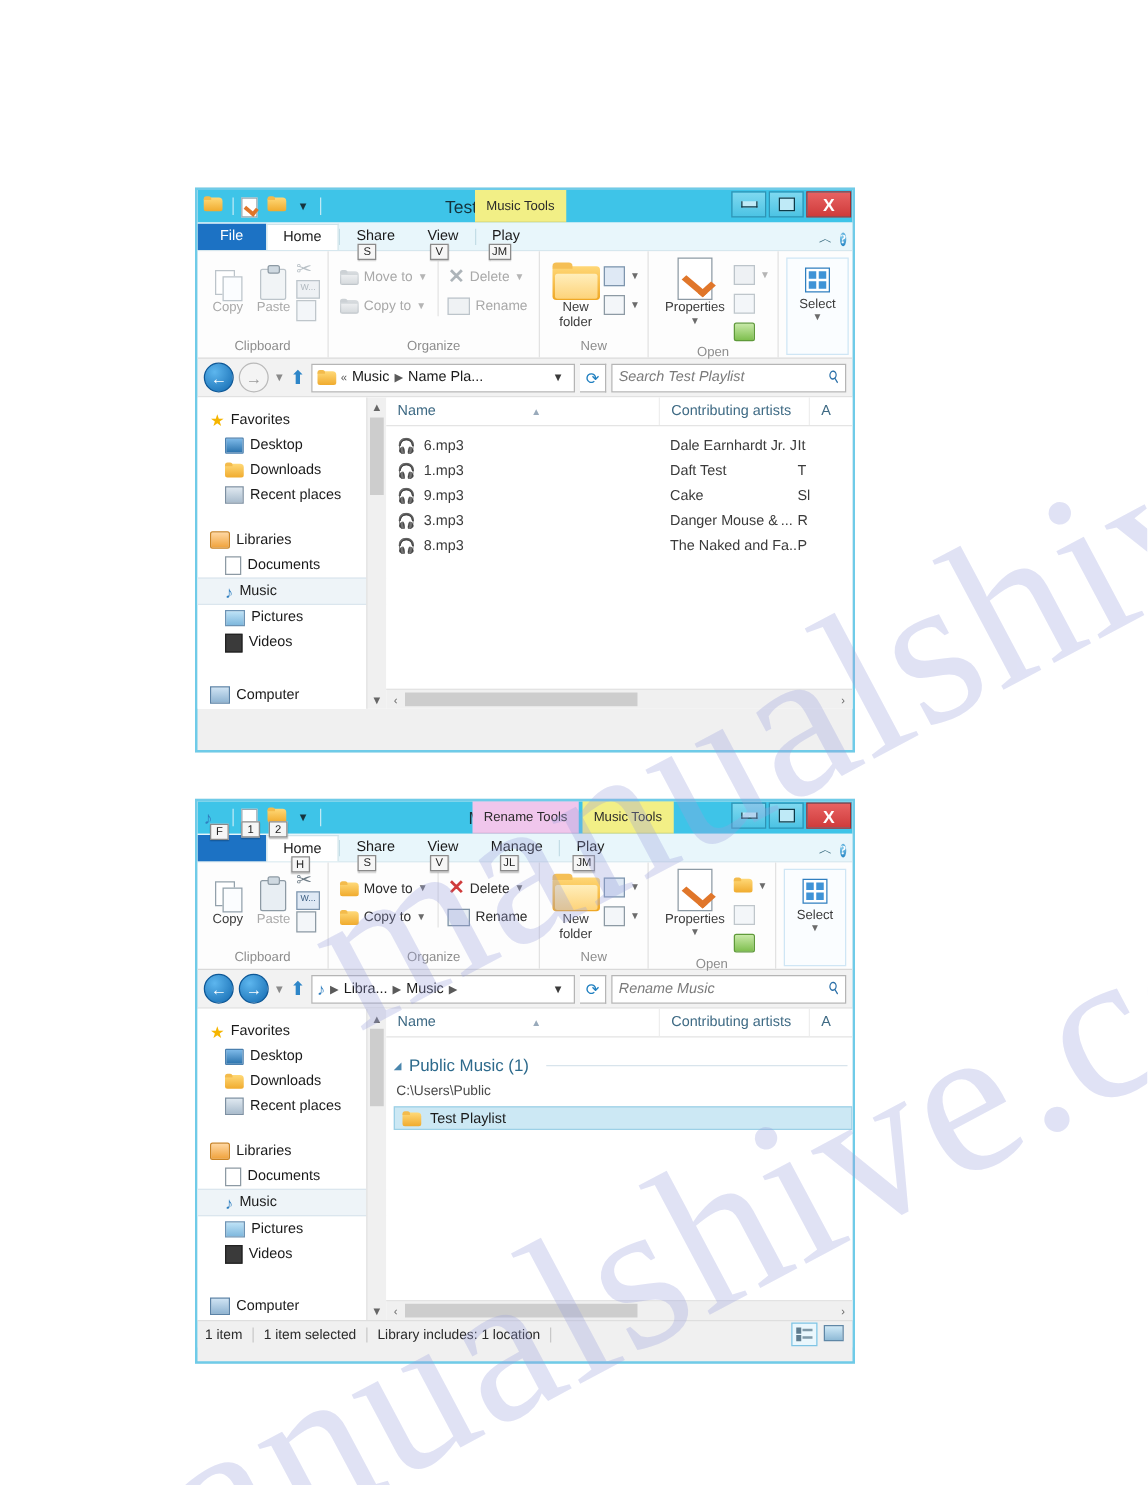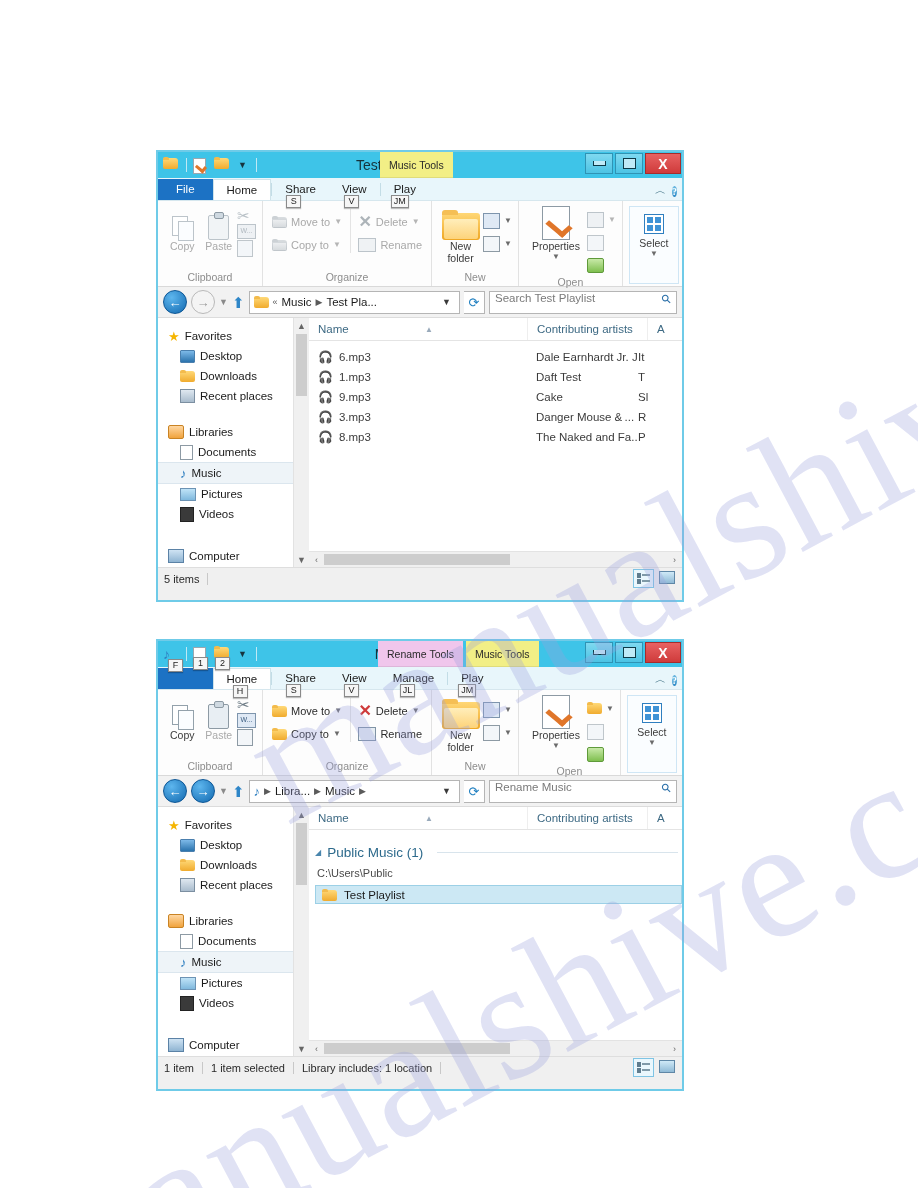--- a/index.html
+++ b/index.html
@@ -188,21 +188,21 @@
   }
   .crumb{white-space:nowrap;}
   .crumbsep{color:#5a5a5a;font-size:9px;}
   .crumbdd{margin-left:auto;color:#3a3a3a;font-size:9px;padding:0 4px;}
   .refresh{
     width:20px;height:21px;border:1px solid #b5b5b5;border-left:none;background:#fff;
     display:flex;align-items:center;justify-content:center;color:#1f7fc0;font-size:13px;
   }
   .searchbox{
     width:176px;height:21px;background:#fff;border:1px solid #b5b5b5;
-    display:flex;align-items:flex-start;padding:0 5px;font-size:11.5px;color:#7a7a7a;
+    display:flex;align-items:center;padding:0 5px;font-size:11.5px;color:#7a7a7a;font-style:italic;
   }
   .searchbox .mag{margin-left:auto;color:#2a6fa8;font-size:12px;transform:rotate(-45deg);}
 
   
   .winbody{display:flex;height:249px;background:#fff;}
   .navpane{
     width:158px;background:#fff;position:relative;font-size:11.5px;color:#1a1a1a;
     padding-top:8px;border-right:none;
   }
   .navrow{display:flex;align-items:center;gap:5px;height:20px;padding-left:10px;white-space:nowrap;}
@@ -481,21 +481,21 @@
     <span class="uparrow">⬆</span>
     <div class="crumbbox">
       <span class="fold sm">
           <i class="back"></i>
           <i class="tabx"></i>
           <i class="front"></i>
         </span>
       <span class="crumbsep">«</span>
       <span class="crumb">Music</span>
       <span class="crumbsep">▶</span>
-      <span class="crumb">Test Pla...</span>
+      <span class="crumb">Name Pla...</span>
       <span class="crumbdd">▼</span>
     </div>
     <div class="refresh">⟳</div>
     <div class="searchbox">
       <span>Search Test Playlist</span>
       <span class="mag">⚲</span>
     </div>
   </div>
 
   <div class="winbody">
@@ -606,37 +606,20 @@
       </div>
 
       <div class="hscroll">
         <span class="arr">‹</span>
         <span class="thumb" style="width:186px"></span>
         <span class="arr" style="margin-left:auto">›</span>
       </div>
     </div>
   </div>
 
-  <div class="statusbar">
-    <span>5 items</span>
-    <span class="st-sep"></span>
-    <div class="viewbtns">
-      <div class="vb on">
-        <span class="vb-details">
-            <i class="d"></i>
-            <i class="l"></i>
-            <i class="d"></i>
-            <i class="l"></i>
-          </span>
-      </div>
-      <div class="vb">
-        <span class="vb-icons"></span>
-      </div>
-    </div>
-  </div>
 </div>
 
 <div class="win" id="win-music">
 
   <div class="titlebar">
     <div class="qat">
       <span class="qat-ic">
         <span style="display:block;color:#2f7fc0;font-size:14px;line-height:16px;">♪</span>
       </span>
       <span class="qat-sep"></span>

